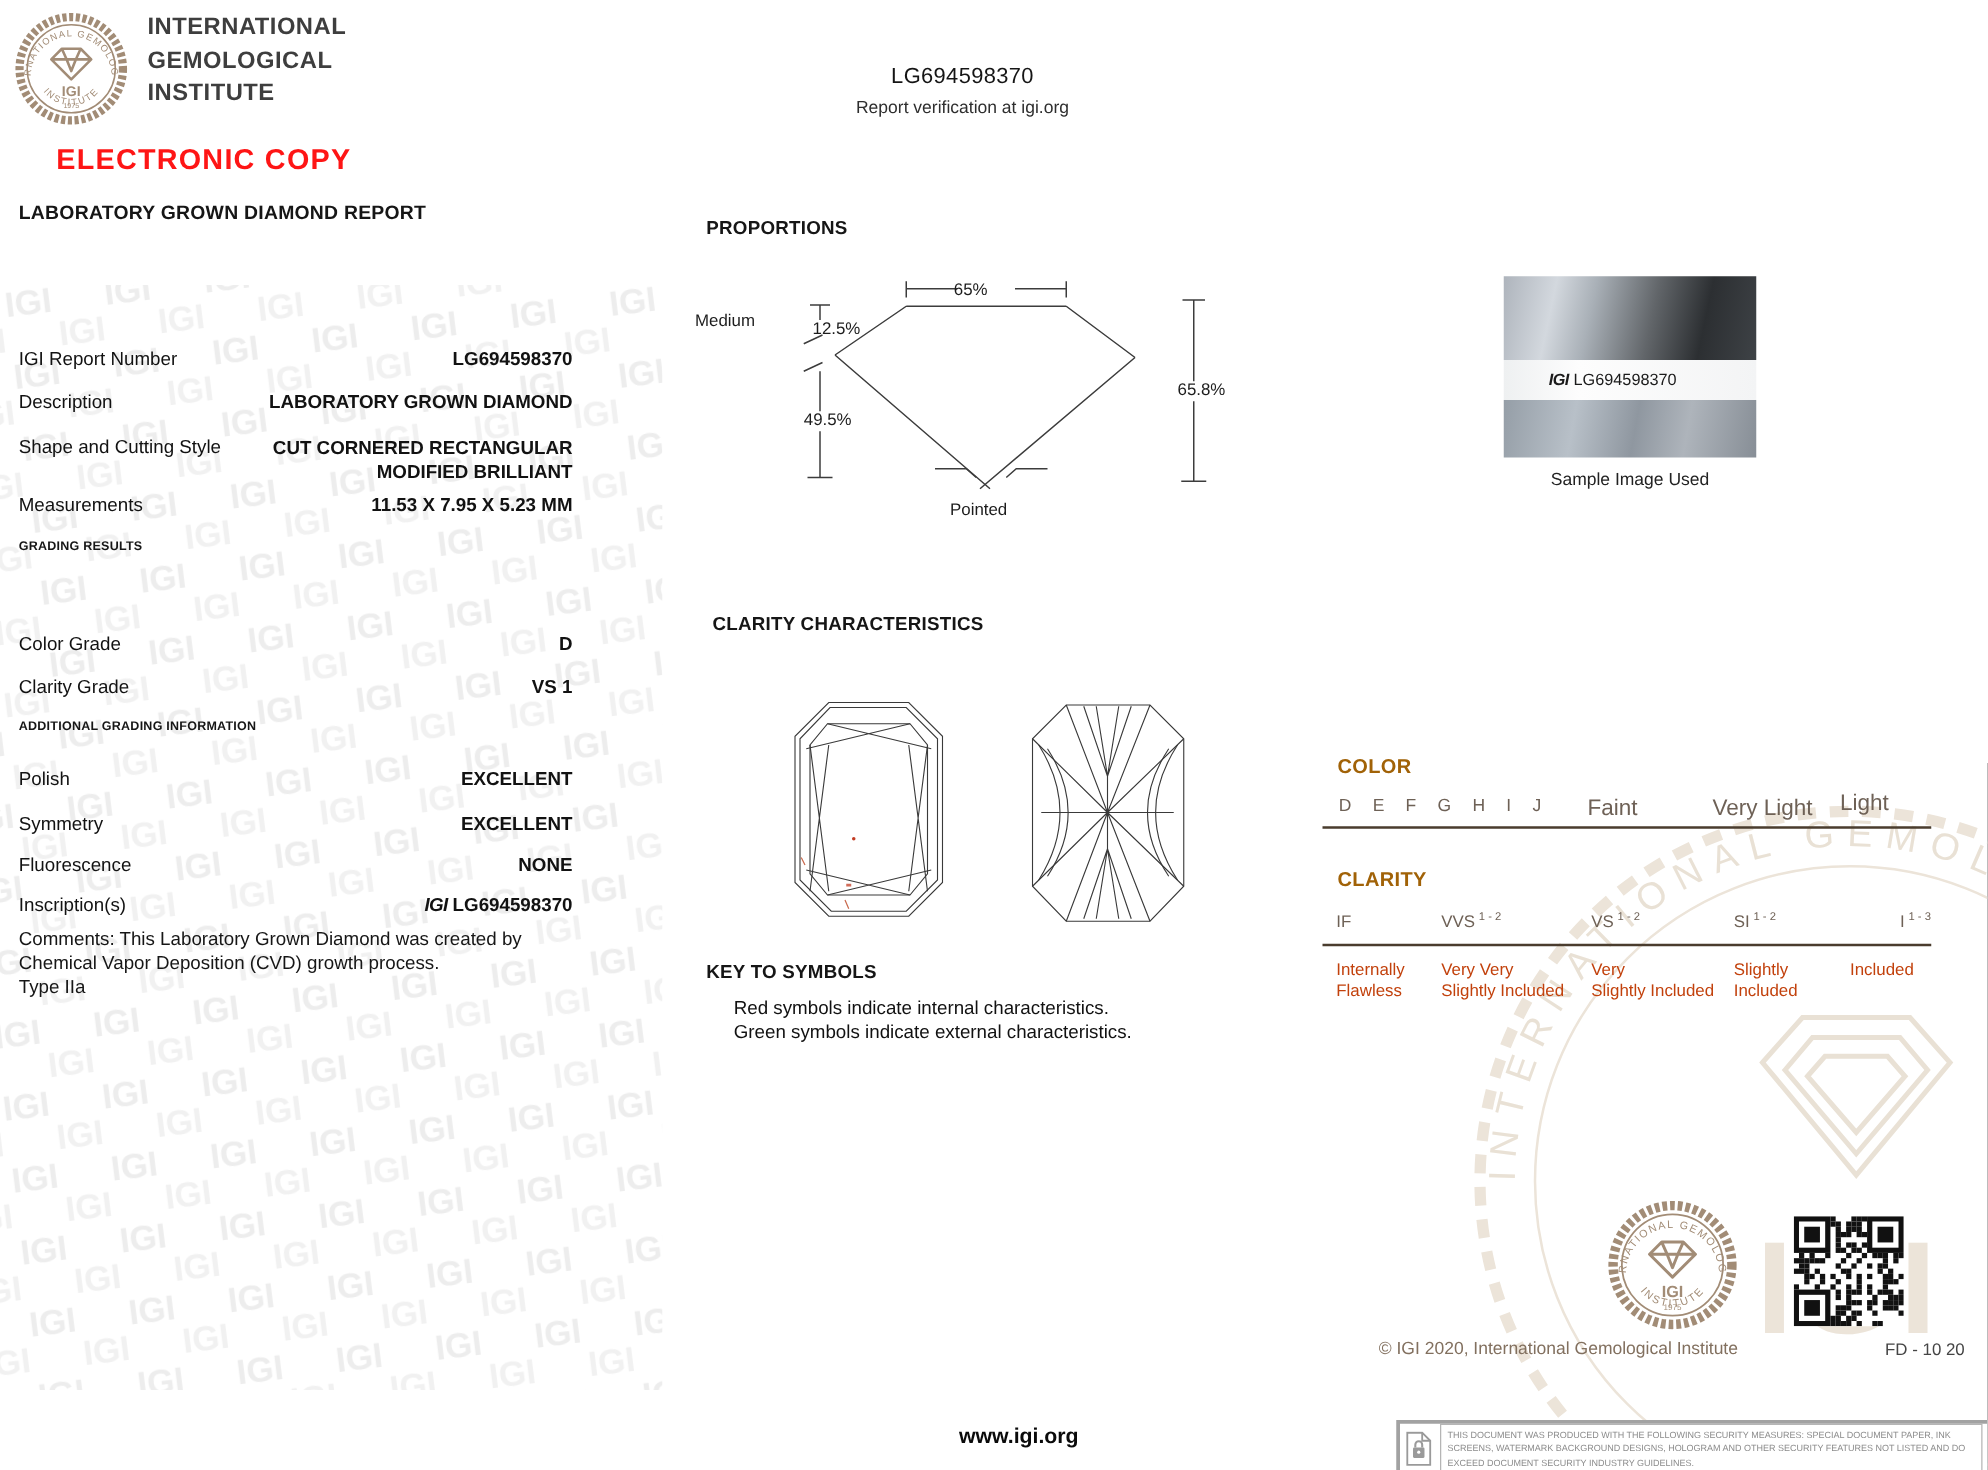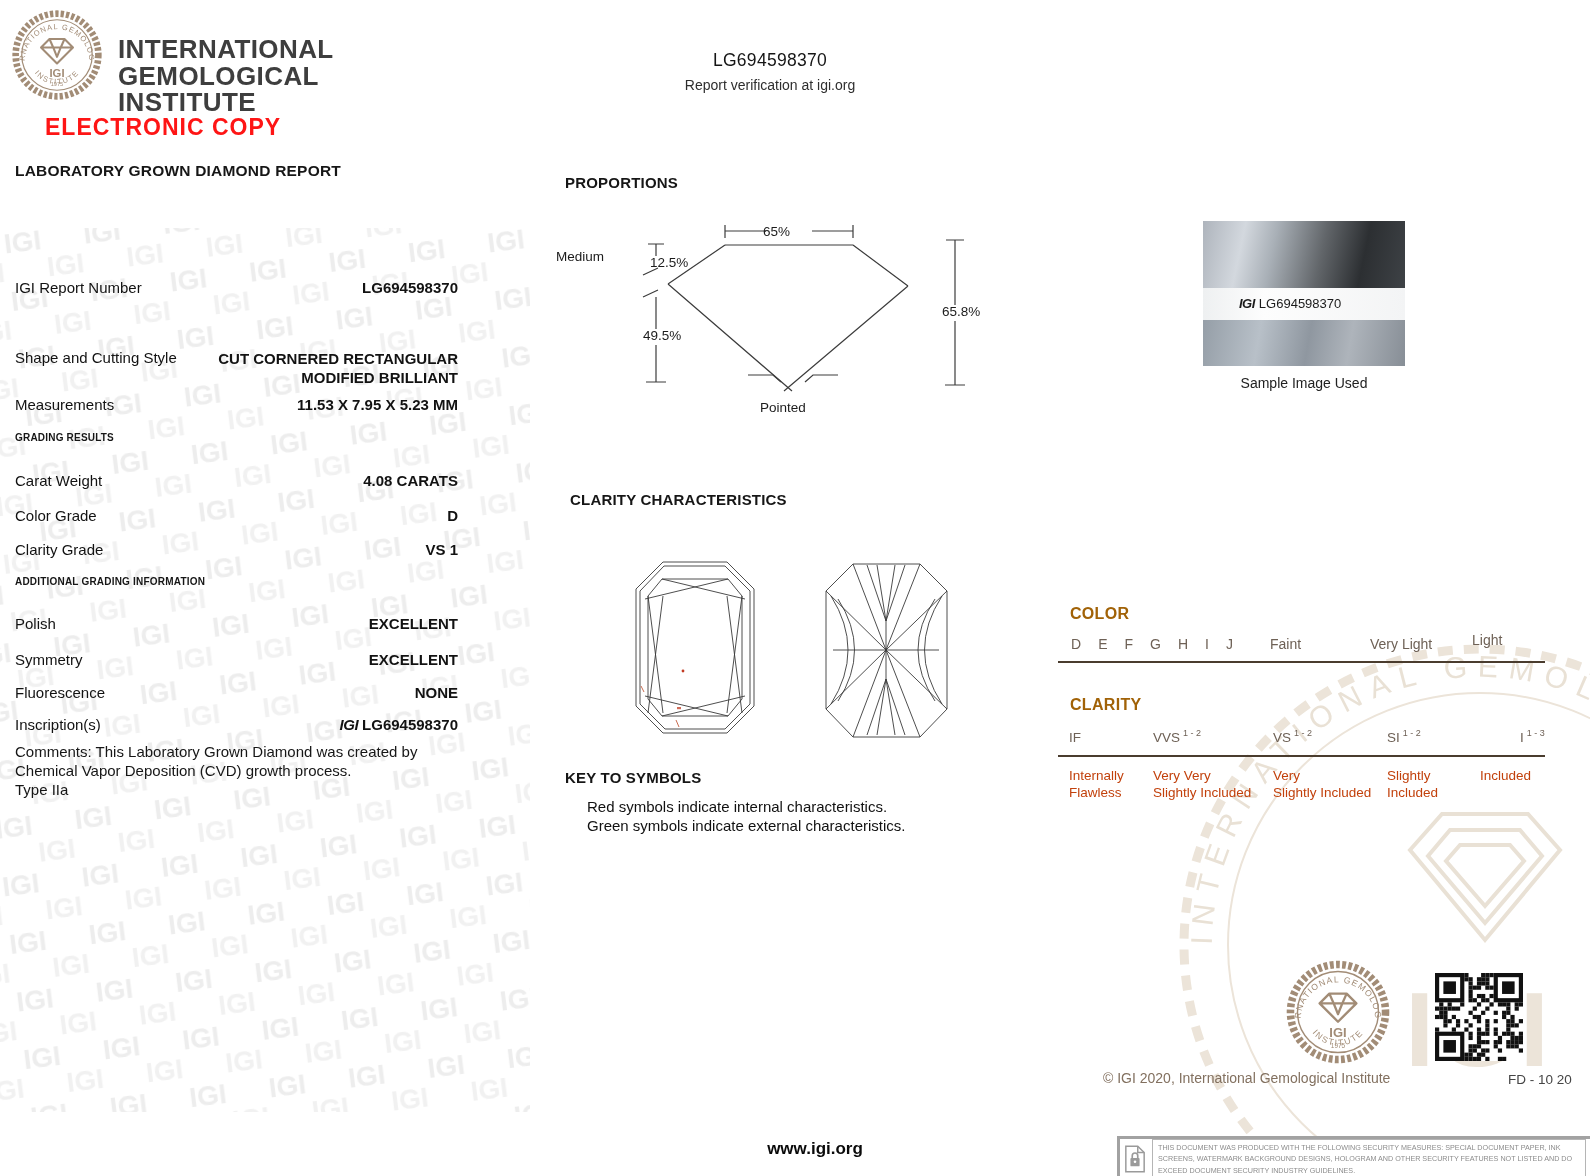--- a/index.html
+++ b/index.html
@@ -1,20 +1,20 @@
 <!DOCTYPE html>
 <html><head>
 <meta charset="utf-8">
 <style>
   html,body{margin:0;padding:0;background:#888;}
   .page{position:relative;width:1590px;height:1176px;background:#fff;overflow:hidden;
         font-family:"Liberation Sans",sans-serif;color:#161616;margin:0 auto;}
   .abs{position:absolute;}
   
-  .org-name{left:118px;top:36px;font-size:26px;font-weight:bold;color:#3e3e3e;
+  .org-name{left:118px;top:9px;font-size:19px;font-weight:bold;color:#3e3e3e;
             line-height:26.5px;letter-spacing:.4px;}
   .ecopy{left:45px;top:114px;font-size:23px;font-weight:800;color:#fe1515;letter-spacing:1px;}
   .center-head{left:570px;top:50px;width:400px;text-align:center;}
   .center-head .num{font-size:17.5px;color:#151515;letter-spacing:.3px;}
   .center-head .ver{font-size:14px;color:#2e2e2e;margin-top:6px;}
   .rtitle{left:15px;top:162px;font-size:15.5px;font-weight:bold;letter-spacing:.2px;}
   
   .row{position:absolute;left:15px;width:443px;display:flex;justify-content:space-between;
        align-items:flex-start;font-size:15px;color:#121212;}
   .row .val{font-weight:bold;text-align:right;}
@@ -30,21 +30,21 @@
   .si-band{height:22%;background:linear-gradient(90deg,#eef0f1,#fdfdfd 30%,#f3f4f5);
            display:flex;align-items:center;padding-left:36px;font-size:13px;color:#1b1b1b;}
   .si-bot{flex:1;background:linear-gradient(100deg,#959ea7 0%,#b8c0c8 28%,#8f97a0 52%,#aeb4bb 72%,#878e96 100%);}
   .si-caption{left:1203px;top:375px;width:202px;text-align:center;font-size:14px;color:#222;}
   
   .key-lines{left:587px;top:797px;font-size:15px;line-height:19px;color:#111;}
   
   .scale-head{position:absolute;font-size:16px;font-weight:bold;color:#a16207;letter-spacing:.3px;}
   .letters{left:1071px;top:636px;width:162px;display:flex;justify-content:space-between;
            font-size:14px;color:#6e6156;}
-  .range-label{position:absolute;top:636px;font-size:14px;color:#6e6156;}
+  .range-label{position:absolute;top:636px;font-size:18px;color:#6e6156;}
   .rule{position:absolute;left:1058px;width:487px;height:2px;background:#4a3c2e;}
   .cl-label{position:absolute;top:728px;font-size:13.5px;color:#6e6156;}
   .cl-label .sup{font-size:9px;vertical-align:super;margin-left:3px;}
   .cl-desc{position:absolute;top:767px;font-size:13.5px;color:#c2410c;line-height:17px;white-space:pre-line;}
   
   .copyright{left:1103px;top:1070px;font-size:14px;color:#82705f;}
   .formcode{left:1508px;top:1072px;font-size:13.5px;color:#454545;}
   .website{left:740px;top:1139px;width:150px;text-align:center;font-size:17px;font-weight:bold;color:#0a0a0a;}
   .secbox{left:1117px;top:1136px;width:462px;height:36px;border:3px solid #a2a2a2;
           display:flex;align-items:center;gap:6px;padding:2px 4px;background:#fff;}
@@ -118,34 +118,34 @@
     <div class="num">LG694598370</div>
     <div class="ver">Report verification at igi.org</div>
   </div>
 
   <div class="abs rtitle">LABORATORY GROWN DIAMOND REPORT</div>
 
   <div class="row" style="top:279px">
     <span>IGI Report Number</span>
     <span class="val">LG694598370</span>
   </div>
+  <div class="row" style="top:313px">
+    <span>Description</span>
+    <span class="val">LABORATORY GROWN DIAMOND</span>
+  </div>
   <div class="row" style="top:349px">
     <span>Shape and Cutting Style</span>
     <span class="val" style="width:252px;line-height:19px">CUT CORNERED RECTANGULAR MODIFIED BRILLIANT</span>
   </div>
   <div class="row" style="top:396px">
     <span>Measurements</span>
     <span class="val">11.53 X 7.95 X 5.23 MM</span>
   </div>
 
   <div class="sect" style="top:432px">GRADING RESULTS</div>
-  <div class="row" style="top:472px">
-    <span>Carat Weight</span>
-    <span class="val">4.08 CARATS</span>
-  </div>
   <div class="row" style="top:507px">
     <span>Color Grade</span>
     <span class="val">D</span>
   </div>
   <div class="row" style="top:541px">
     <span>Clarity Grade</span>
     <span class="val">VS 1</span>
   </div>
 
   <div class="sect" style="top:576px">ADDITIONAL GRADING INFORMATION</div>

